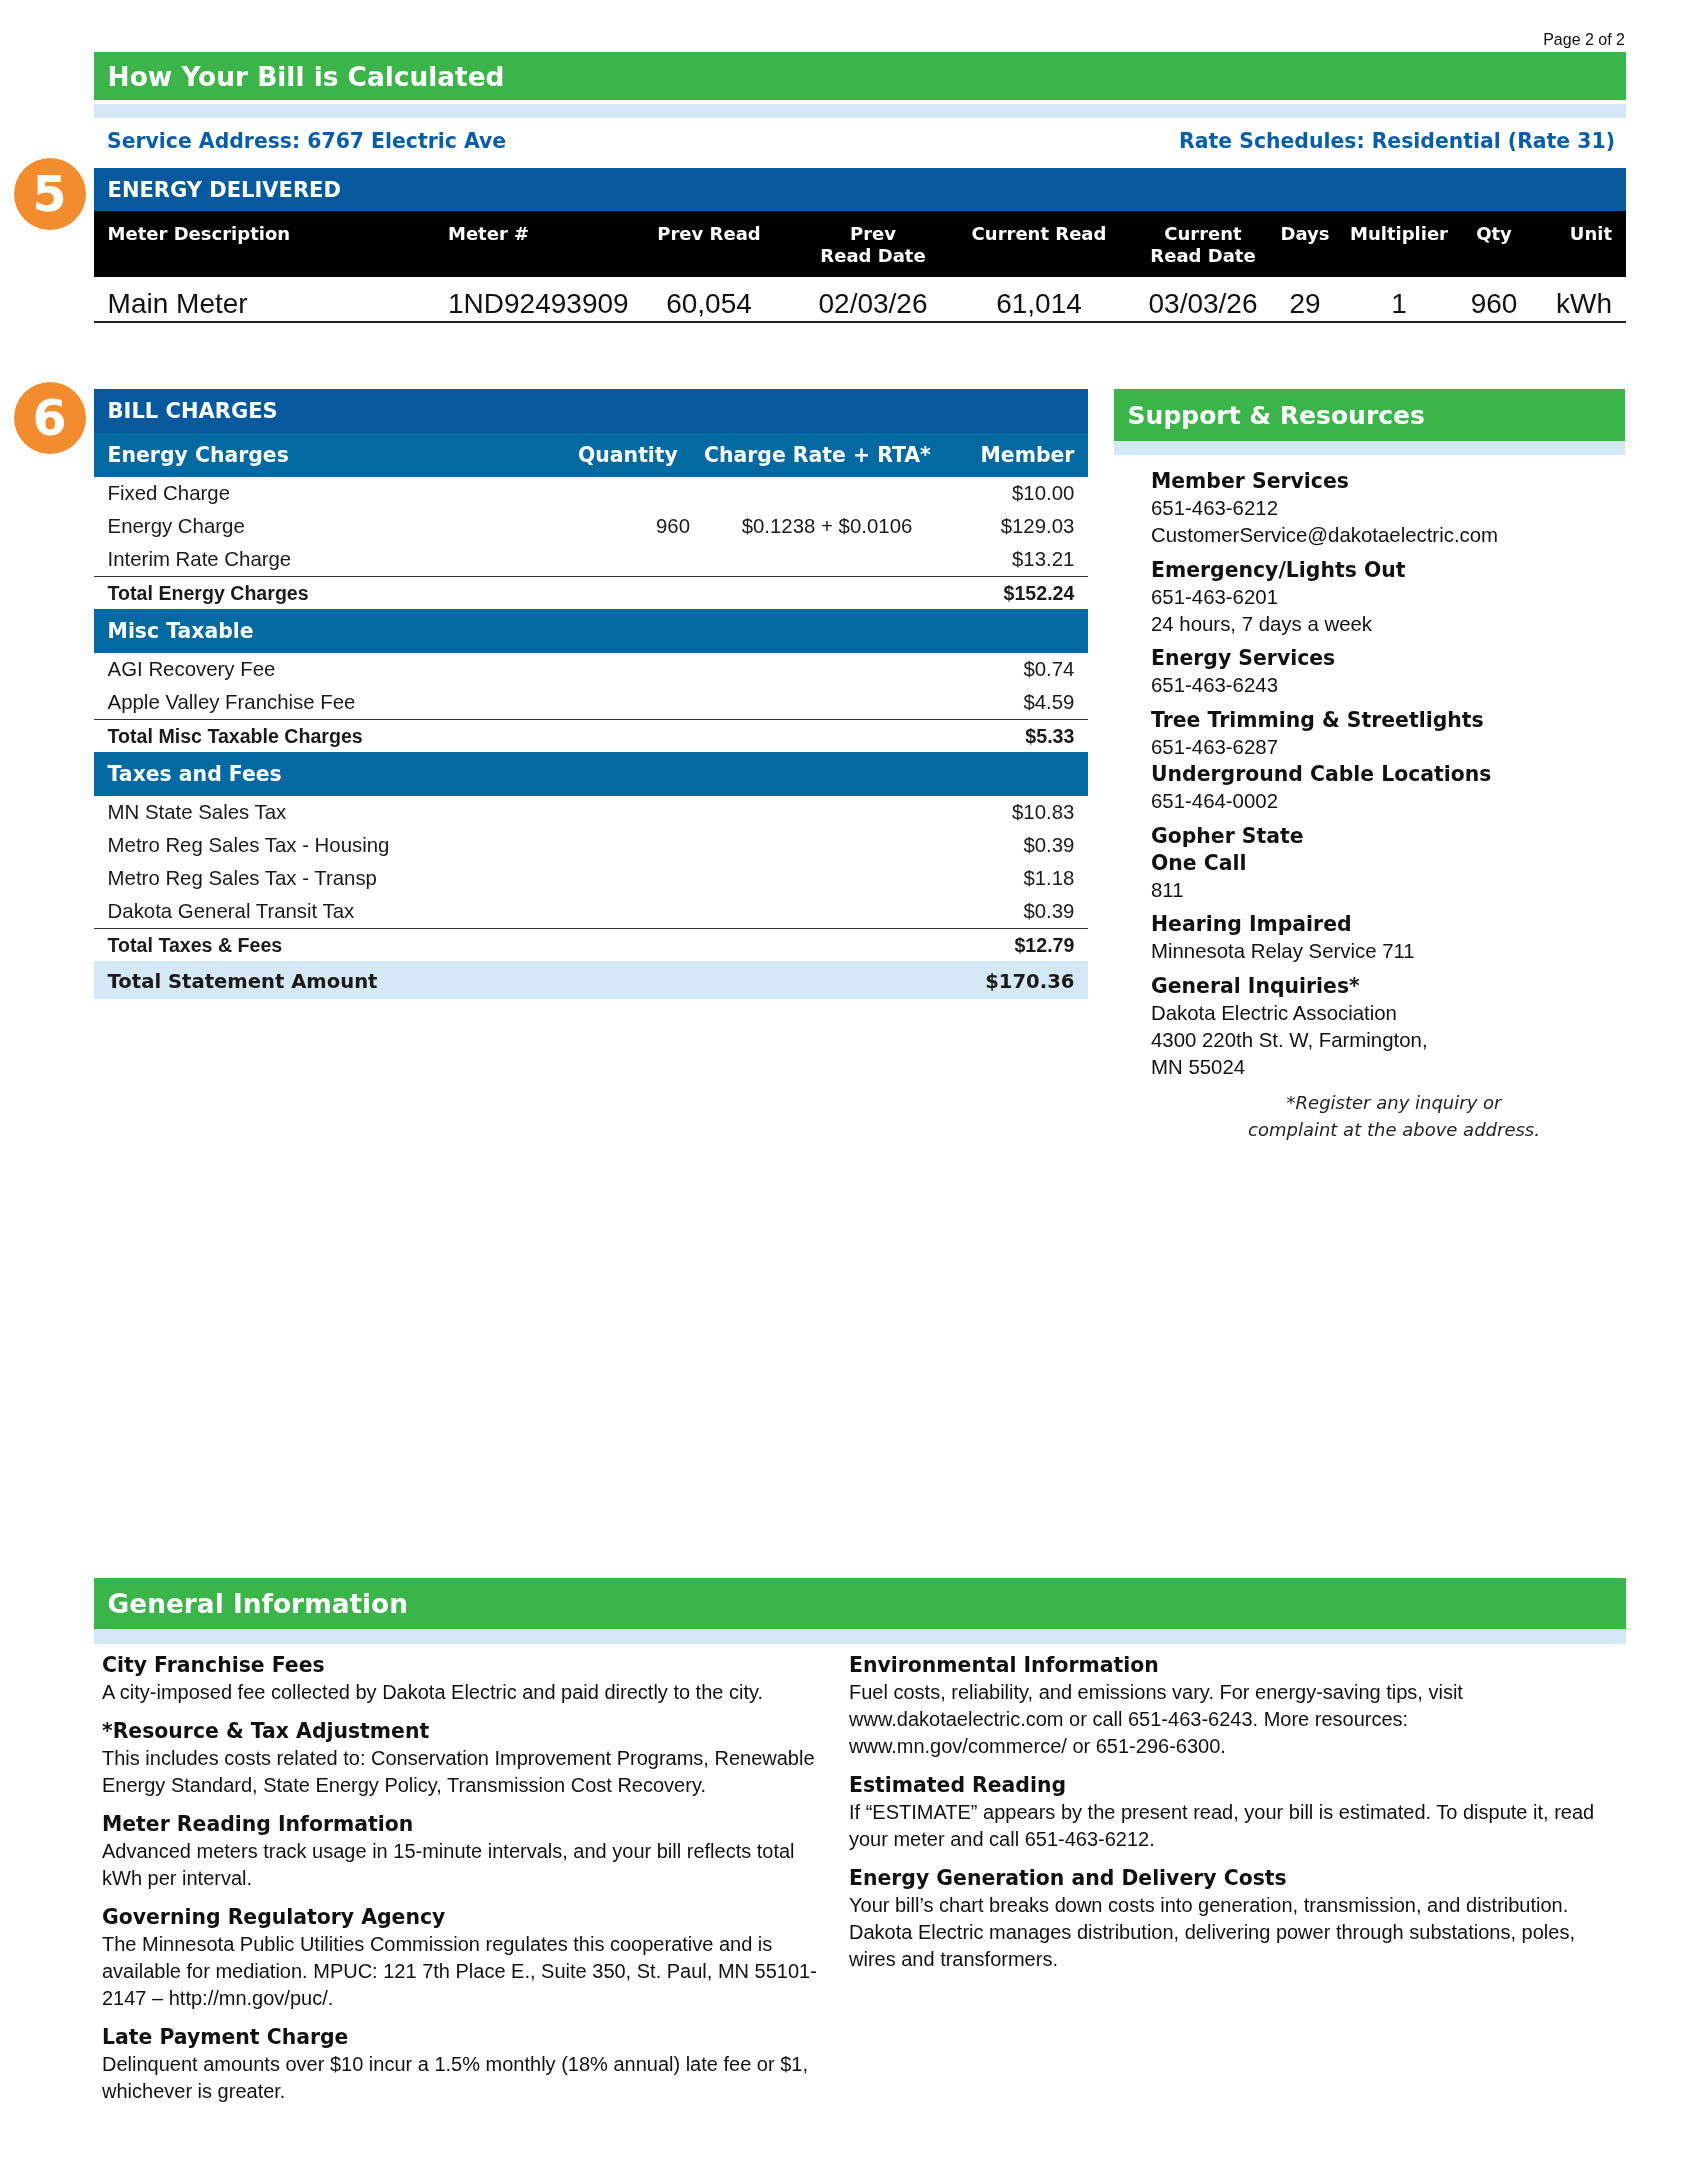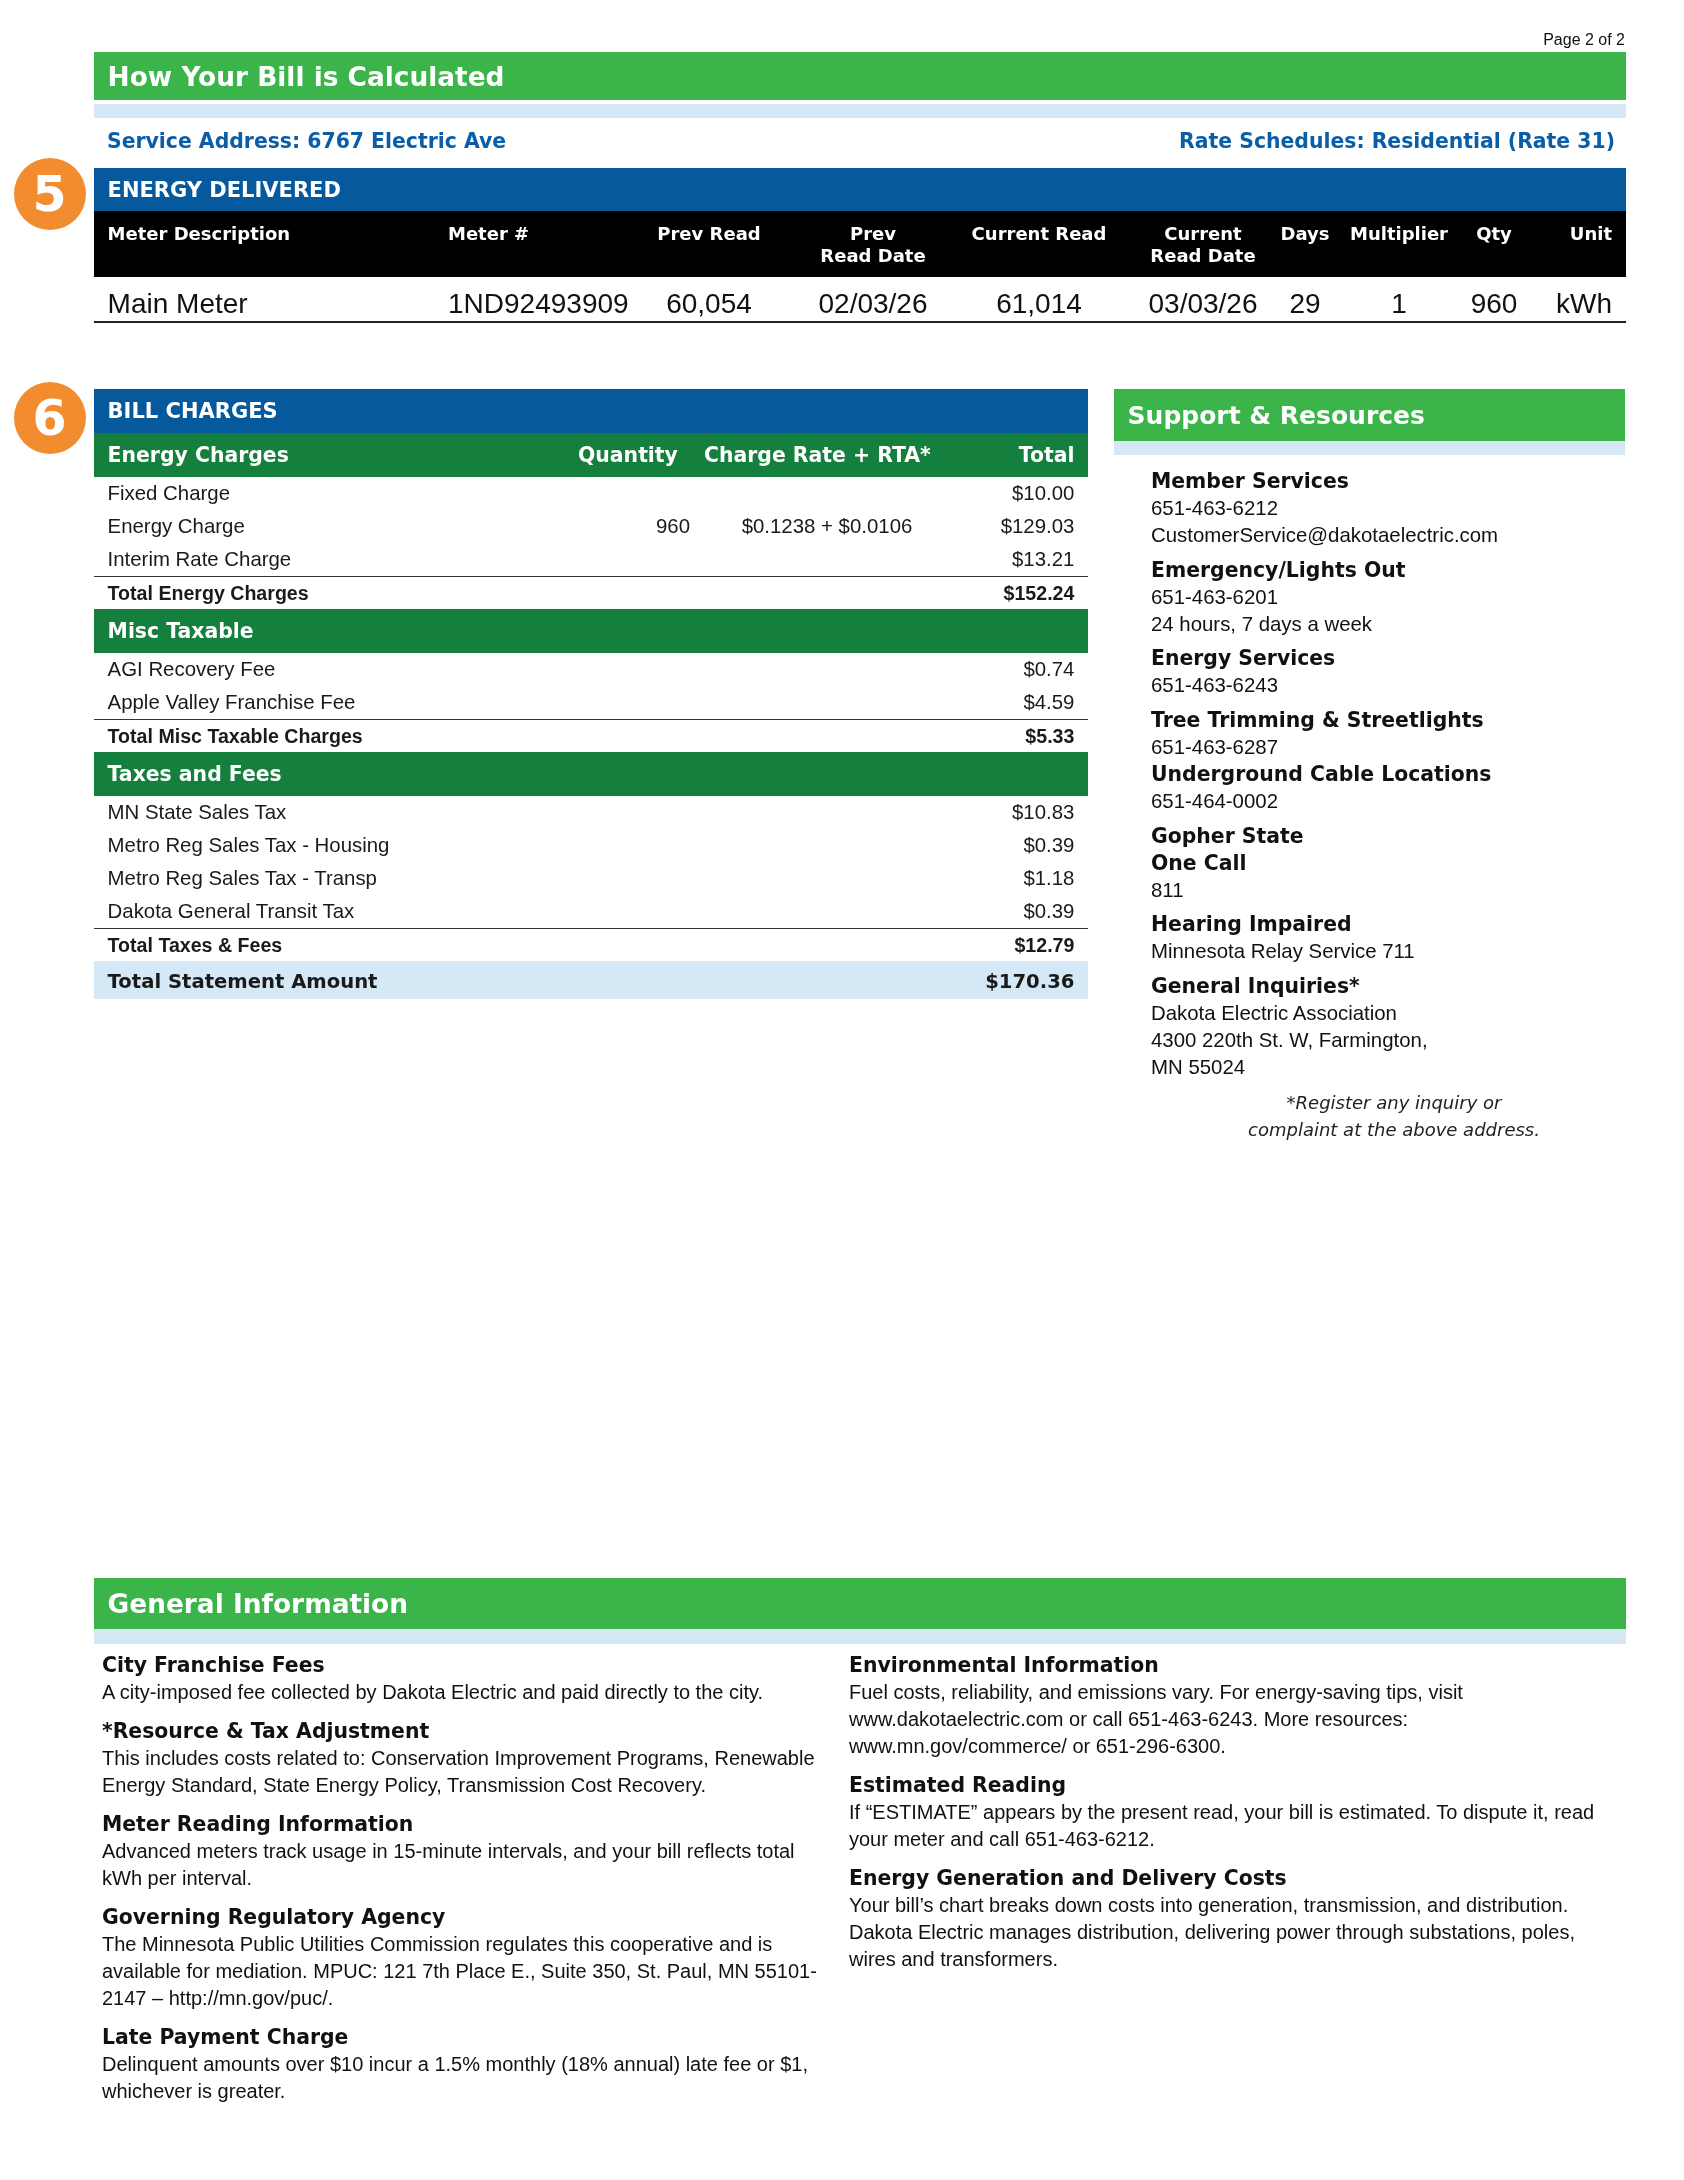--- a/index.html
+++ b/index.html
@@ -35,21 +35,21 @@
     .ctr { text-align: center; transform: translateX(-50%); white-space: nowrap; }
     .rgt { text-align: right; transform: translateX(-100%); white-space: nowrap; }
 
     
     #bill { left: 94px; top: 389px; width: 994px; }
     .bc-row { position: relative; height: 33px; font-size: 20.4px; }
     .bc-row .lbl { position: absolute; left: 13.6px; top: 5.1px; }
     .bc-row .qty { position: absolute; left: 537px; top: 5.1px; width: 94px; text-align: center; }
     .bc-row .rate { position: absolute; left: 596px; top: 5.1px; width: 358px; text-align: center; }
     .bc-row .amt { position: absolute; right: 13.6px; top: 5.1px; }
-    .bc-black { background: #15803d; color: #fff; height: 44px; }
+    .bc-black { background: #0369a1; color: #fff; height: 44px; }
     .bc-black .lbl, .bc-black .hdr { top: 10.2px; font-family: "DejaVu Sans", sans-serif; font-weight: bold; font-size: 20.4px; }
     .bc-black .hdr { position: absolute; }
     .bc-total { font-family: Liberation Sans, sans-serif; font-weight: bold; border-top: 1.7px solid #333; }
     .bc-total .lbl, .bc-total .amt { font-size: 19.6px; }
     .bc-grand { background: #d4e8f6; height: 38px; font-family: "DejaVu Sans", sans-serif; font-weight: bold; }
     .bc-grand .lbl, .bc-grand .amt { font-size: 19.6px; top: 8.5px; }
 
     
     #support-body { left: 1151px; top: 468px; width: 486px; }
     .sp-block { margin-bottom: 7.7px; }
@@ -118,21 +118,21 @@
 
 <div id="bill" class="abs">
   <div class="blue-bar" style="height:44px;">
     <span>BILL CHARGES</span>
   </div>
 
   <div class="bc-row bc-black">
     <span class="hdr" style="left:13.6px;">Energy Charges</span>
     <span class="hdr" style="left:484px;">Quantity</span>
     <span class="hdr" style="left:610px;">Charge Rate + RTA*</span>
-    <span class="hdr" style="right:13.6px;">Total</span>
+    <span class="hdr" style="right:13.6px;">Member</span>
   </div>
 
   <div class="bc-row">
     <span class="lbl">Fixed Charge</span>
     <span class="amt">$10.00</span>
   </div>
   <div class="bc-row">
     <span class="lbl">Energy Charge</span>
     <span class="qty" style="left:532px;">960</span>
     <span class="rate" style="left:554px;width:358px;">$0.1238 + $0.0106</span>

